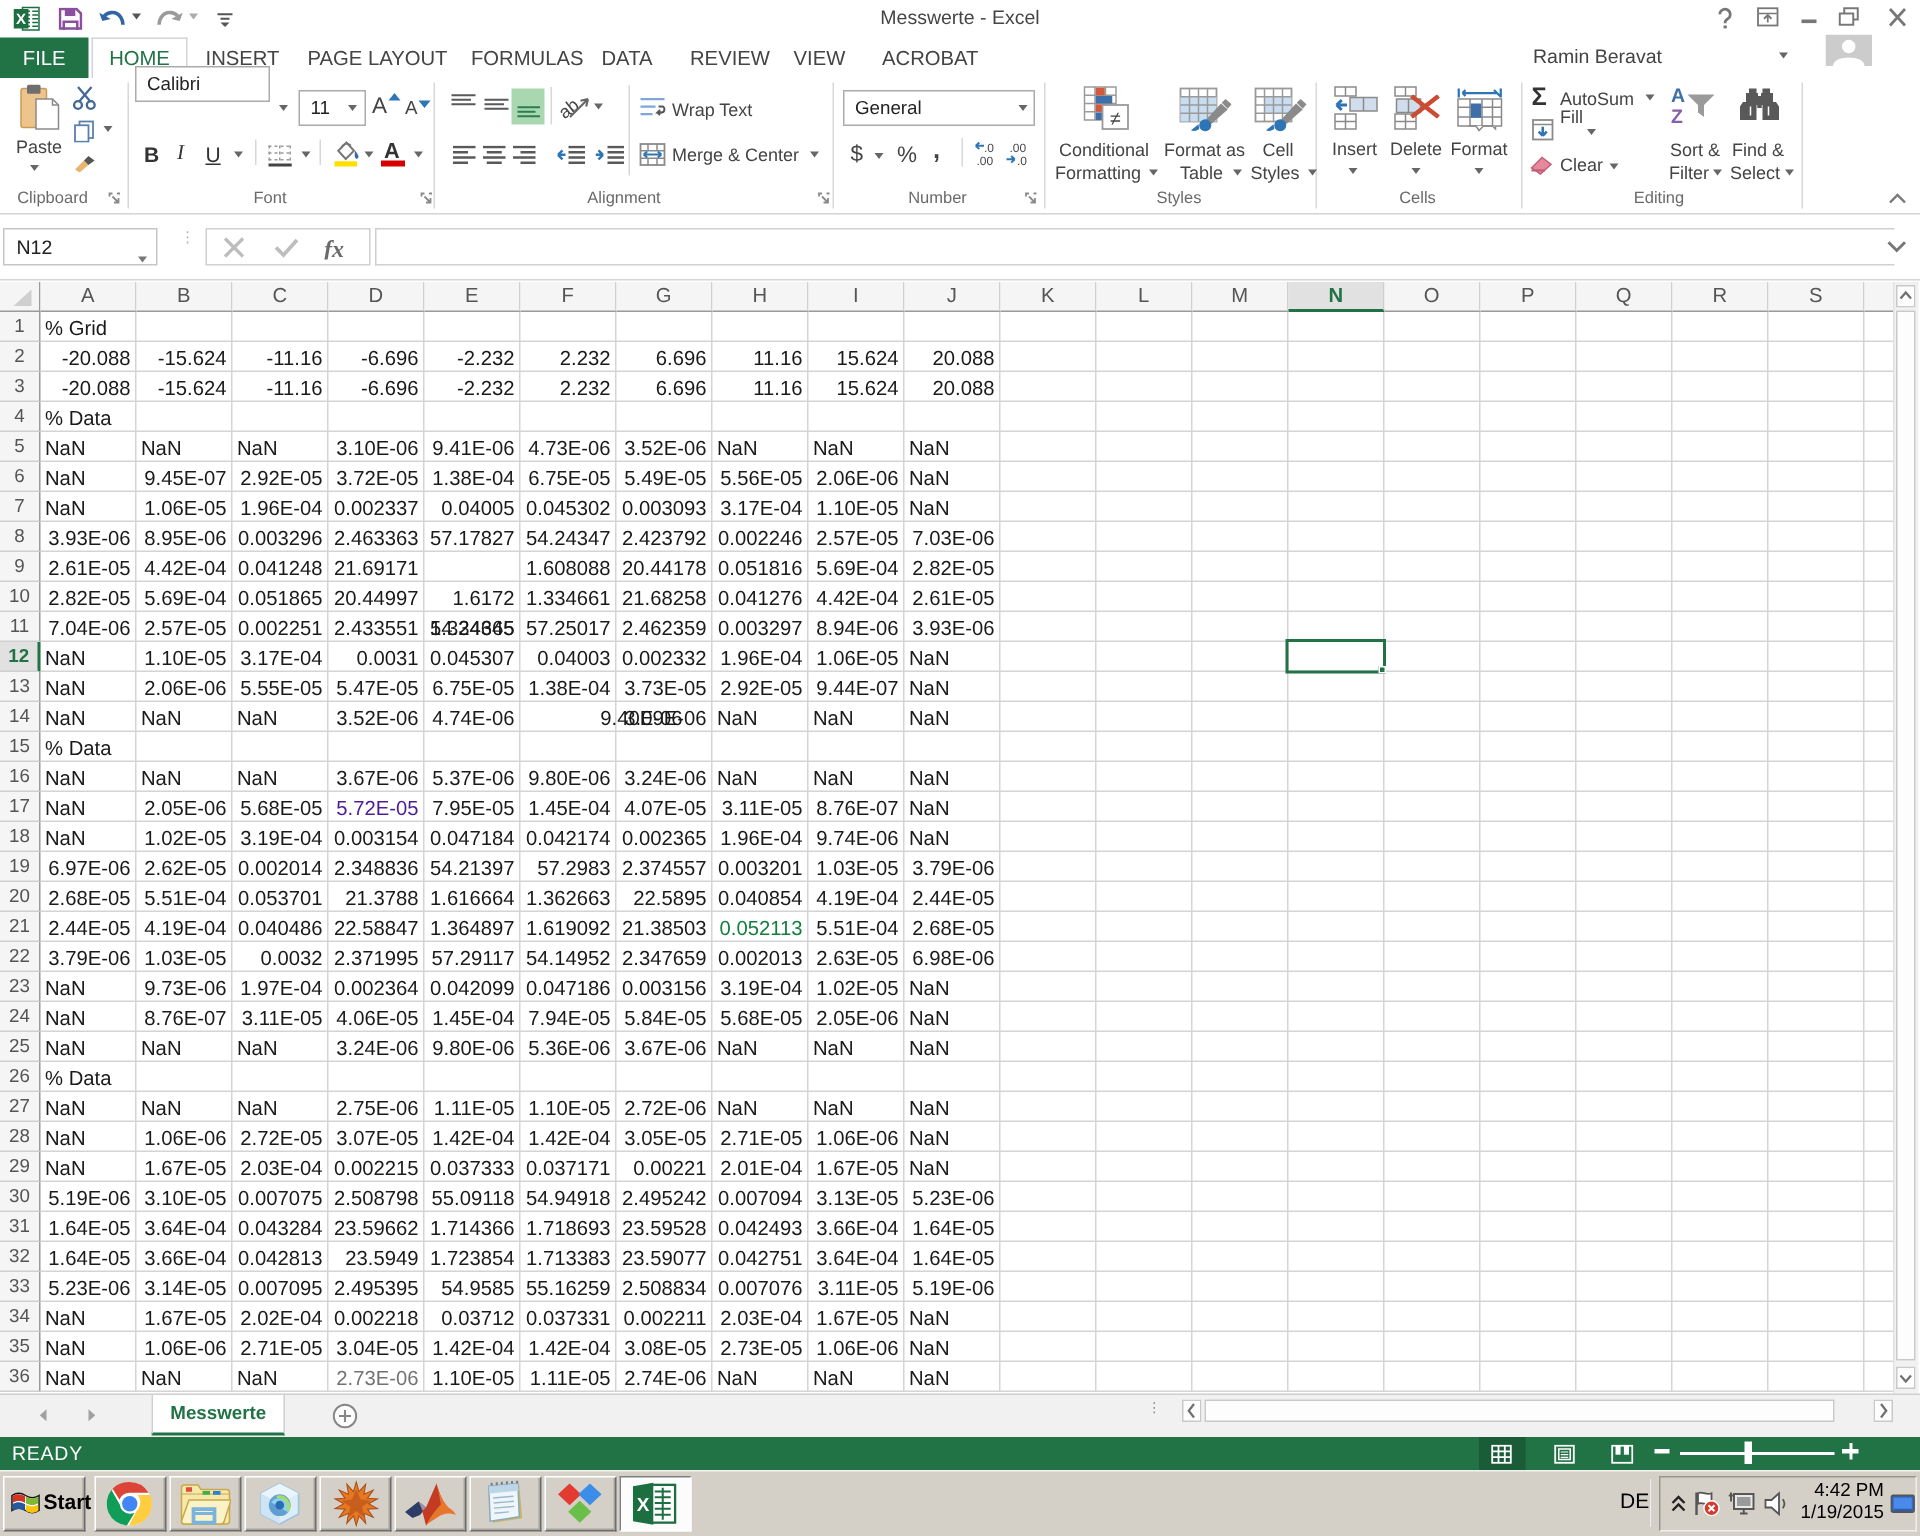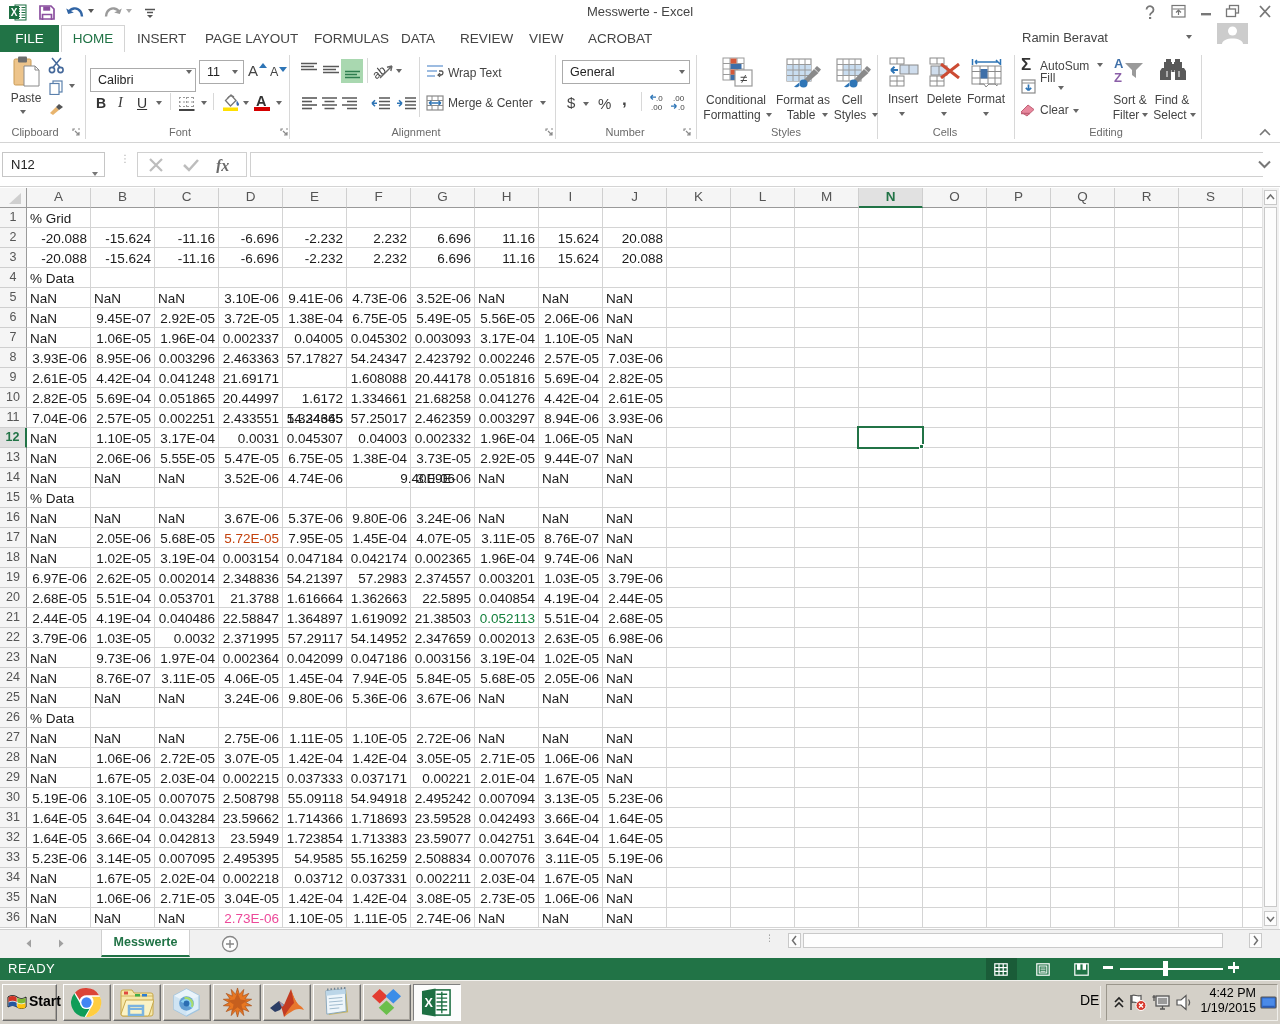--- a/index.html
+++ b/index.html
@@ -97,21 +97,21 @@
 <div class="ab dd" style="left:69px;top:84px;"></div>
 <svg class="ab" style="left:48px;top:100px;" width="17" height="15" viewBox="0 0 17 15">
 <path d="M2 13 L8 7 l3 3 l-6 5 z" fill="#e8b46e"></path>
 <path d="M8 7 l3 -3 l4 3 l-4 3 z" fill="#555"></path>
 </svg>
 <div class="ab grplbl" style="left:6px;top:126px;width:58px;text-align:center;">Clipboard</div>
 <svg class="ab" style="left:72px;top:128px;" width="9" height="9" viewBox="0 0 9 9">
 <path d="M1 3 V1 H3 M6 1 H8 M1 6" stroke="#8a8a8a" stroke-width="1.2" fill="none"></path>
 <path d="M3 3 L7 7 M7 4 V7 H4" stroke="#8a8a8a" stroke-width="1.2" fill="none"></path>
 </svg>
-<div class="combo" style="left:90px;top:68px;width:106px;height:24px;line-height:22px;padding-left:7px;">Calibri</div>
+<div class="combo" style="left:90px;top:44px;width:90px;height:24px;line-height:22px;padding-left:7px;">Calibri</div>
 <div class="ab dd" style="left:186px;top:70px;"></div>
 <div class="combo" style="left:199px;top:60px;width:45px;height:24px;line-height:22px;padding-left:7px;">11</div>
 <div class="ab dd" style="left:232px;top:70px;"></div>
 <div class="ab" style="left:248px;top:62px;font-size:15px;color:#444;">A<span style="display:inline-block;width:0;height:0;border-left:4px solid transparent;border-right:4px solid transparent;border-bottom:5px solid #2e75b6;margin:0 0 8px 1px;"></span></div>
 <div class="ab" style="left:270px;top:65px;font-size:12.5px;color:#444;">A<span style="display:inline-block;width:0;height:0;border-left:4px solid transparent;border-right:4px solid transparent;border-top:5px solid #2e75b6;margin:0 0 4px 1px;"></span></div>
 <div class="ab" style="left:96px;top:95px;font-size:14px;font-weight:bold;color:#333;">B</div>
 <div class="ab" style="left:118px;top:95px;font-size:14px;font-style:italic;font-family:'Liberation Serif',serif;color:#333;">I</div>
 <div class="ab" style="left:137px;top:95px;font-size:14px;text-decoration:underline;color:#333;">U</div>
 <div class="ab dd" style="left:156px;top:101px;"></div>
 <div class="ab" style="left:170px;top:93px;width:1px;height:17px;background:#d8d8d8;"></div>
@@ -588,21 +588,21 @@
 <div class="ab" style="left:219px;top:322px;width:60px;height:17px;font-size:13.5px;color:#1a1a1a;line-height:17px;text-align:right;">3.67E-06</div>
 <div class="ab" style="left:283px;top:322px;width:60px;height:17px;font-size:13.5px;color:#1a1a1a;line-height:17px;text-align:right;">5.37E-06</div>
 <div class="ab" style="left:347px;top:322px;width:60px;height:17px;font-size:13.5px;color:#1a1a1a;line-height:17px;text-align:right;">9.80E-06</div>
 <div class="ab" style="left:411px;top:322px;width:60px;height:17px;font-size:13.5px;color:#1a1a1a;line-height:17px;text-align:right;">3.24E-06</div>
 <div class="ab" style="left:478px;top:322px;height:17px;font-size:13.5px;color:#1a1a1a;line-height:17px;">NaN</div>
 <div class="ab" style="left:542px;top:322px;height:17px;font-size:13.5px;color:#1a1a1a;line-height:17px;">NaN</div>
 <div class="ab" style="left:606px;top:322px;height:17px;font-size:13.5px;color:#1a1a1a;line-height:17px;">NaN</div>
 <div class="ab" style="left:30px;top:342px;height:17px;font-size:13.5px;color:#1a1a1a;line-height:17px;">NaN</div>
 <div class="ab" style="left:91px;top:342px;width:60px;height:17px;font-size:13.5px;color:#1a1a1a;line-height:17px;text-align:right;">2.05E-06</div>
 <div class="ab" style="left:155px;top:342px;width:60px;height:17px;font-size:13.5px;color:#1a1a1a;line-height:17px;text-align:right;">5.68E-05</div>
-<div class="ab" style="left:219px;top:342px;width:60px;height:17px;font-size:13.5px;color:#c2410c;line-height:17px;text-align:right;">5.72E-05</div>
+<div class="ab" style="left:219px;top:342px;width:60px;height:17px;font-size:13.5px;color:#4c1d95;line-height:17px;text-align:right;">5.72E-05</div>
 <div class="ab" style="left:283px;top:342px;width:60px;height:17px;font-size:13.5px;color:#1a1a1a;line-height:17px;text-align:right;">7.95E-05</div>
 <div class="ab" style="left:347px;top:342px;width:60px;height:17px;font-size:13.5px;color:#1a1a1a;line-height:17px;text-align:right;">1.45E-04</div>
 <div class="ab" style="left:411px;top:342px;width:60px;height:17px;font-size:13.5px;color:#1a1a1a;line-height:17px;text-align:right;">4.07E-05</div>
 <div class="ab" style="left:475px;top:342px;width:60px;height:17px;font-size:13.5px;color:#1a1a1a;line-height:17px;text-align:right;">3.11E-05</div>
 <div class="ab" style="left:539px;top:342px;width:60px;height:17px;font-size:13.5px;color:#1a1a1a;line-height:17px;text-align:right;">8.76E-07</div>
 <div class="ab" style="left:606px;top:342px;height:17px;font-size:13.5px;color:#1a1a1a;line-height:17px;">NaN</div>
 <div class="ab" style="left:30px;top:362px;height:17px;font-size:13.5px;color:#1a1a1a;line-height:17px;">NaN</div>
 <div class="ab" style="left:91px;top:362px;width:60px;height:17px;font-size:13.5px;color:#1a1a1a;line-height:17px;text-align:right;">1.02E-05</div>
 <div class="ab" style="left:155px;top:362px;width:60px;height:17px;font-size:13.5px;color:#1a1a1a;line-height:17px;text-align:right;">3.19E-04</div>
 <div class="ab" style="left:219px;top:362px;width:60px;height:17px;font-size:13.5px;color:#1a1a1a;line-height:17px;text-align:right;">0.003154</div>
@@ -769,21 +769,21 @@
 <div class="ab" style="left:219px;top:702px;width:60px;height:17px;font-size:13.5px;color:#1a1a1a;line-height:17px;text-align:right;">3.04E-05</div>
 <div class="ab" style="left:283px;top:702px;width:60px;height:17px;font-size:13.5px;color:#1a1a1a;line-height:17px;text-align:right;">1.42E-04</div>
 <div class="ab" style="left:347px;top:702px;width:60px;height:17px;font-size:13.5px;color:#1a1a1a;line-height:17px;text-align:right;">1.42E-04</div>
 <div class="ab" style="left:411px;top:702px;width:60px;height:17px;font-size:13.5px;color:#1a1a1a;line-height:17px;text-align:right;">3.08E-05</div>
 <div class="ab" style="left:475px;top:702px;width:60px;height:17px;font-size:13.5px;color:#1a1a1a;line-height:17px;text-align:right;">2.73E-05</div>
 <div class="ab" style="left:539px;top:702px;width:60px;height:17px;font-size:13.5px;color:#1a1a1a;line-height:17px;text-align:right;">1.06E-06</div>
 <div class="ab" style="left:606px;top:702px;height:17px;font-size:13.5px;color:#1a1a1a;line-height:17px;">NaN</div>
 <div class="ab" style="left:30px;top:722px;height:17px;font-size:13.5px;color:#1a1a1a;line-height:17px;">NaN</div>
 <div class="ab" style="left:94px;top:722px;height:17px;font-size:13.5px;color:#1a1a1a;line-height:17px;">NaN</div>
 <div class="ab" style="left:158px;top:722px;height:17px;font-size:13.5px;color:#1a1a1a;line-height:17px;">NaN</div>
-<div class="ab" style="left:219px;top:722px;width:60px;height:17px;font-size:13.5px;color:#ec4899;line-height:17px;text-align:right;">2.73E-06</div>
+<div class="ab" style="left:219px;top:722px;width:60px;height:17px;font-size:13.5px;color:#737373;line-height:17px;text-align:right;">2.73E-06</div>
 <div class="ab" style="left:283px;top:722px;width:60px;height:17px;font-size:13.5px;color:#1a1a1a;line-height:17px;text-align:right;">1.10E-05</div>
 <div class="ab" style="left:347px;top:722px;width:60px;height:17px;font-size:13.5px;color:#1a1a1a;line-height:17px;text-align:right;">1.11E-05</div>
 <div class="ab" style="left:411px;top:722px;width:60px;height:17px;font-size:13.5px;color:#1a1a1a;line-height:17px;text-align:right;">2.74E-06</div>
 <div class="ab" style="left:478px;top:722px;height:17px;font-size:13.5px;color:#1a1a1a;line-height:17px;">NaN</div>
 <div class="ab" style="left:542px;top:722px;height:17px;font-size:13.5px;color:#1a1a1a;line-height:17px;">NaN</div>
 <div class="ab" style="left:606px;top:722px;height:17px;font-size:13.5px;color:#1a1a1a;line-height:17px;">NaN</div>
 <div class="ab" style="left:857px;top:238px;width:67px;height:23px;border:2px solid #217346;"></div>
 <div class="ab" style="left:919px;top:256px;width:5px;height:5px;background:#217346;border:1px solid #fff;"></div>
 </div>
 <div class="ab" style="left:1262px;top:188px;width:17px;height:741px;background:#f1f1f1;border-left:1px solid #e3e3e3;"></div>

